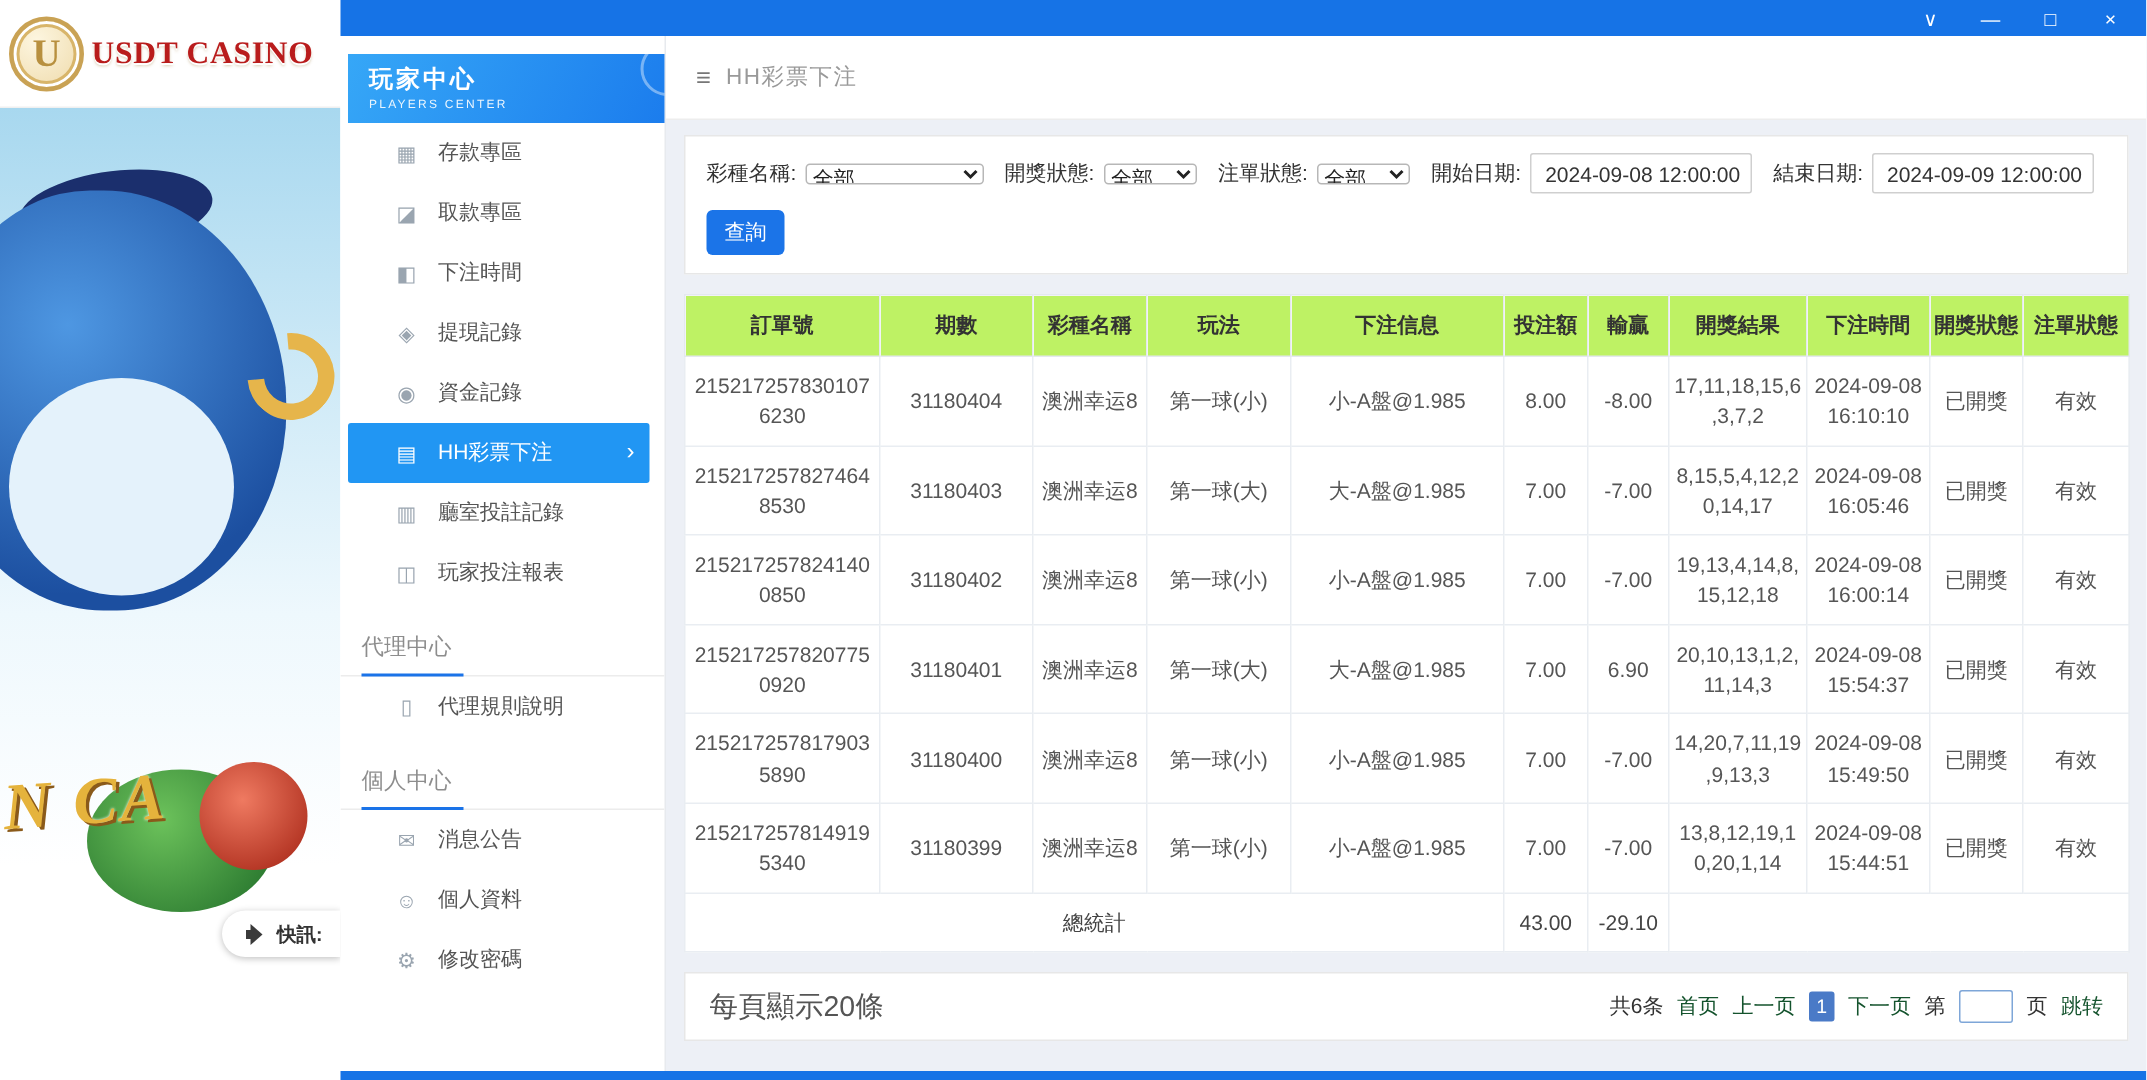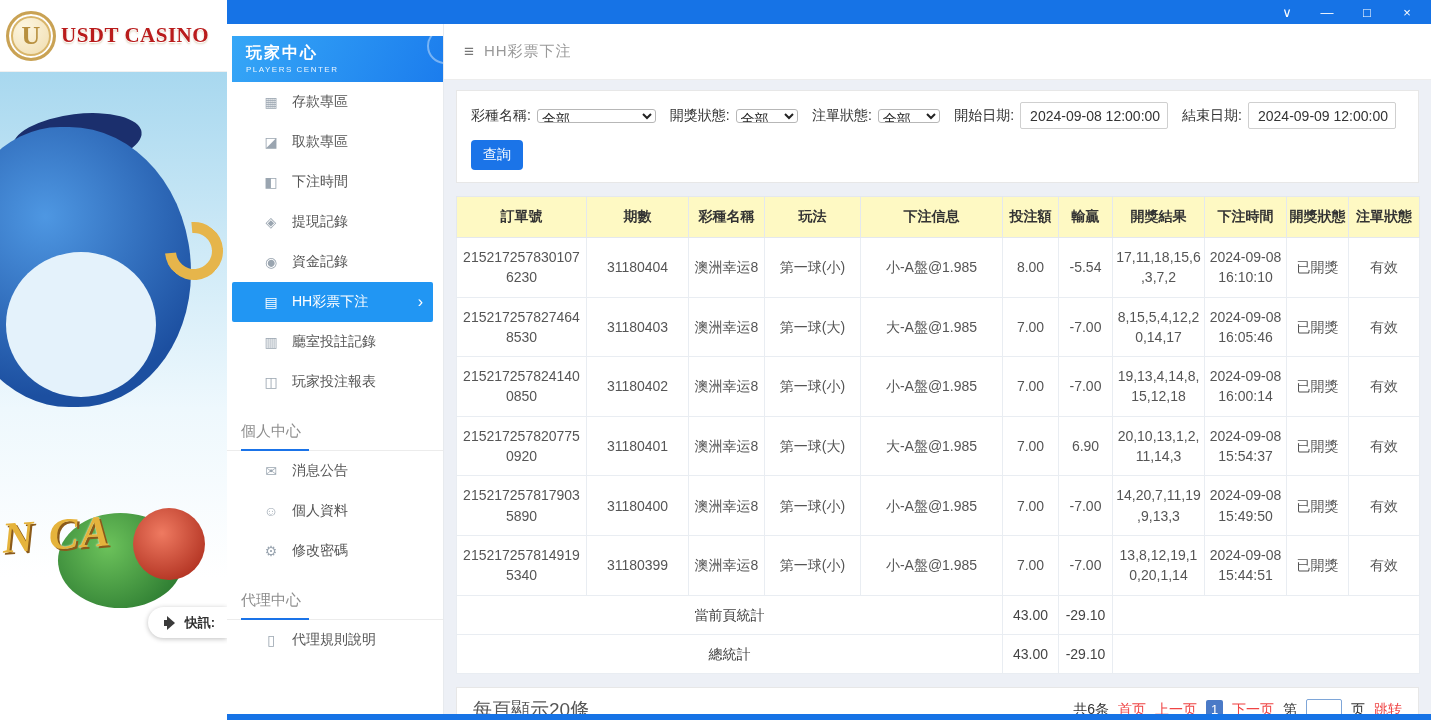--- a/index.html
+++ b/index.html
@@ -57,29 +57,29 @@
   .filter-row { display:flex; align-items:center; gap:6px; flex-wrap:nowrap; }
   .f-label { font-size:14px; color:#333; white-space:nowrap; }
   .f-select { height:14px; border:1px solid #b7b7b7; border-radius:3px; background:#fff; font-size:14px; color:#222; font-family:inherit; }
   .sel-wide { width:122px; margin-right:8px; }
   .sel-small { width:64px; margin-right:8px; }
   .f-date { height:27px; width:148px; border:1px solid #cfcfcf; border-radius:2px; padding:0 7px; font-size:14px; color:#333; font-family:inherit; margin-right:8px;text-align:right; }
   .query-btn { margin-top:11px; width:52px; height:30px; background:#1b74e8; color:#fff; border:none; border-radius:4px; font-size:14px; font-family:inherit; cursor:pointer; }
 
   .table-panel { margin-top:13px; background:#fff; }
   table { width:100%; border-collapse:collapse; table-layout:fixed; }
-  th { background:#fef9c3; border:1px solid #e4e8ee; font-size:14px; font-weight:bold; color:#333; padding:11px 2px; text-align:center; white-space:nowrap; overflow:hidden; }
+  th { background:#bef264; border:1px solid #e4e8ee; font-size:14px; font-weight:bold; color:#333; padding:11px 2px; text-align:center; white-space:nowrap; overflow:hidden; }
   td { border:1px solid #e9edf2; font-size:14px; color:#555; text-align:center; padding:9px 3px; line-height:1.45; word-wrap:break-word; }
   .summary-row td { padding:9px 3px; color:#444; }
   .jump-input { width:36px; height:22px; border:1px solid #7ea6d8; border-radius:2px; }
 
   .footer-bar { margin-top:13px; background:#fff; border:1px solid #e7e7e7; height:46px; display:flex; align-items:center; justify-content:space-between; padding:0 16px; }
   .page-size { font-size:19px; color:#555; }
   .pagination { display:flex; align-items:center; gap:9px; font-size:14px; color:#333; }
-  .pg-link { color:#ef4444; cursor:pointer; text-decoration:none; }
+  .pg-link { color:#14532d; cursor:pointer; text-decoration:none; }
   .pg-current { background:#4a7ac7; color:#fff; min-width:17px; height:20px; line-height:20px; text-align:center; padding:0 4px; font-size:13px; border-radius:2px; }
 </style>
 </head>
 <body>
 
 <div class="app">
 
   <div class="left-panel">
     <div class="logo-bar">
       <div class="emblem">U</div>
@@ -144,39 +144,39 @@
           <div class="side-item">
             <span class="side-icon">▥</span>
             <span class="side-label">廳室投註記錄</span>
           </div>
           <div class="side-item">
             <span class="side-icon">◫</span>
             <span class="side-label">玩家投注報表</span>
           </div>
         </div>
         <div class="side-section">
+          <div class="section-title">代理中心</div>
+          <div class="side-item">
+            <span class="side-icon">▯</span>
+            <span class="side-label">代理規則說明</span>
+          </div>
+        </div>
+        <div class="side-section">
           <div class="section-title">個人中心</div>
           <div class="side-item">
             <span class="side-icon">✉</span>
             <span class="side-label">消息公告</span>
           </div>
           <div class="side-item">
             <span class="side-icon">☺</span>
             <span class="side-label">個人資料</span>
           </div>
           <div class="side-item">
             <span class="side-icon">⚙</span>
             <span class="side-label">修改密碼</span>
-          </div>
-        </div>
-        <div class="side-section">
-          <div class="section-title">代理中心</div>
-          <div class="side-item">
-            <span class="side-icon">▯</span>
-            <span class="side-label">代理規則說明</span>
           </div>
         </div>
       </div>
   </div>
 
   <div class="topbar">
     <span class="menu-icon">≡</span>
     <span class="page-title">HH彩票下注</span>
   </div>
 
@@ -235,21 +235,21 @@
             </tr>
         </thead>
         <tbody>
             <tr>
               <td class="cell-order">2152172578301076230</td>
               <td class="cell-period">31180404</td>
               <td class="cell-lottery">澳洲幸运8</td>
               <td class="cell-play">第一球(小)</td>
               <td class="cell-info">小-A盤@1.985</td>
               <td class="cell-bet">8.00</td>
-              <td class="cell-win">-5.54</td>
+              <td class="cell-win">-8.00</td>
               <td class="cell-result">17,11,18,15,6,3,7,2</td>
               <td class="cell-time">2024-09-08 16:10:10</td>
               <td class="cell-draw_status">已開獎</td>
               <td class="cell-order_status">有效</td>
             </tr>
             <tr>
               <td class="cell-order">2152172578274648530</td>
               <td class="cell-period">31180403</td>
               <td class="cell-lottery">澳洲幸运8</td>
               <td class="cell-play">第一球(大)</td>
@@ -305,26 +305,20 @@
               <td class="cell-period">31180399</td>
               <td class="cell-lottery">澳洲幸运8</td>
               <td class="cell-play">第一球(小)</td>
               <td class="cell-info">小-A盤@1.985</td>
               <td class="cell-bet">7.00</td>
               <td class="cell-win">-7.00</td>
               <td class="cell-result">13,8,12,19,10,20,1,14</td>
               <td class="cell-time">2024-09-08 15:44:51</td>
               <td class="cell-draw_status">已開獎</td>
               <td class="cell-order_status">有效</td>
-            </tr>
-            <tr class="summary-row">
-              <td class="summary-label" colspan="5">當前頁統計</td>
-              <td class="cell-bet">43.00</td>
-              <td class="cell-win">-29.10</td>
-              <td class="summary-rest" colspan="4"></td>
             </tr>
             <tr class="summary-row">
               <td class="summary-label" colspan="5">總統計</td>
               <td class="cell-bet">43.00</td>
               <td class="cell-win">-29.10</td>
               <td class="summary-rest" colspan="4"></td>
             </tr>
           </tbody>
       </table>
     </div>

